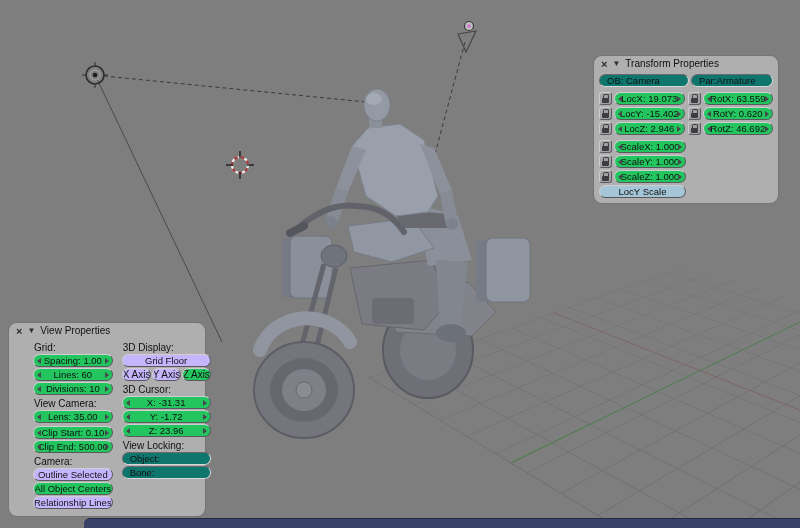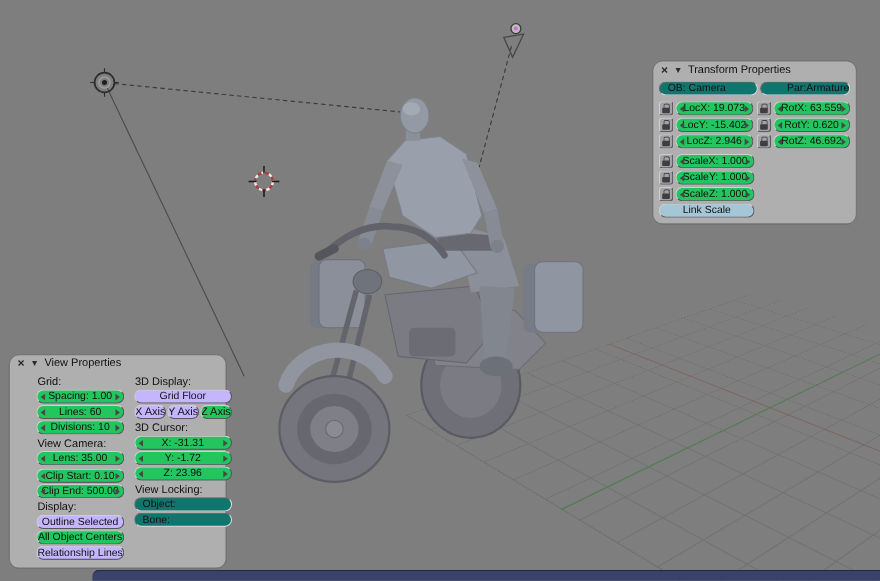--- a/index.html
+++ b/index.html
@@ -46,21 +46,21 @@
   .lock::before{content:"";position:absolute;left:3px;top:1px;width:4px;height:4px;border:1px solid #3e3e42;border-bottom:none;border-radius:2px 2px 0 0;}
   .lock::after{content:"";position:absolute;left:2px;top:5px;width:7px;height:5px;background:#3e3e42;border-radius:1px;}
 
   
   #transform-panel{left:593px;top:55px;width:186px;}
   .tp-body{padding:2px 5px 5px;}
   .tp-row{display:flex;align-items:center;margin-bottom:2px;}
   .tp-row .num{width:72px;margin-right:3px;}
   .tp-row .num:last-child{margin-right:0;}
   .ob-field{width:90px;margin-right:2px;}
-  .par-field{width:82px;text-align:right;}
+  .par-field{width:82px;}
   .gap3{height:3px;}
   .link-scale{width:87px;margin-top:1px;}
 
   
   #view-panel{left:8px;top:322px;width:198px;}
   .vp-body{display:flex;gap:9px;padding:1px 24px 6px;}
   .col{display:flex;flex-direction:column;}
   .col-left{width:93px;}
   .col-right{width:89px;}
   .lab{font-size:10px;color:#0f0f0f;height:11px;line-height:11px;margin:2px 0 1px 1px;white-space:nowrap;}
@@ -205,41 +205,41 @@
         <div class="num">ScaleX: 1.000</div>
       </div>
       <div class="tp-row">
         <span class="lock"></span>
         <div class="num">ScaleY: 1.000</div>
       </div>
       <div class="tp-row">
         <span class="lock"></span>
         <div class="num">ScaleZ: 1.000</div>
       </div>
-      <div class="btn blue link-scale">Link Scale</div>
+      <div class="btn blue link-scale">LocY Scale</div>
     </div>
   </div>
 
   <div class="panel" id="view-panel">
     <div class="panel-header">
       <span class="icon-close">×</span>
       <span class="icon-collapse">▼</span>
       <span class="panel-title">View Properties</span>
     </div>
     <div class="vp-body">
       <div class="col col-left">
         <div class="lab">Grid:</div>
         <div class="num">Spacing: 1.00</div>
         <div class="num">Lines: 60</div>
         <div class="num">Divisions: 10</div>
         <div class="lab">View Camera:</div>
         <div class="num">Lens: 35.00</div>
         <div class="num mt2">Clip Start: 0.10</div>
         <div class="num">Clip End: 500.00</div>
-        <div class="lab">Display:</div>
+        <div class="lab">Camera:</div>
         <div class="toggle active">Outline Selected</div>
         <div class="toggle">All Object Centers</div>
         <div class="toggle active">Relationship Lines</div>
       </div>
       <div class="col col-right">
         <div class="lab">3D Display:</div>
         <div class="toggle active">Grid Floor</div>
         <div class="axis-row">
           <div class="toggle active">X Axis</div>
           <div class="toggle active">Y Axis</div>

